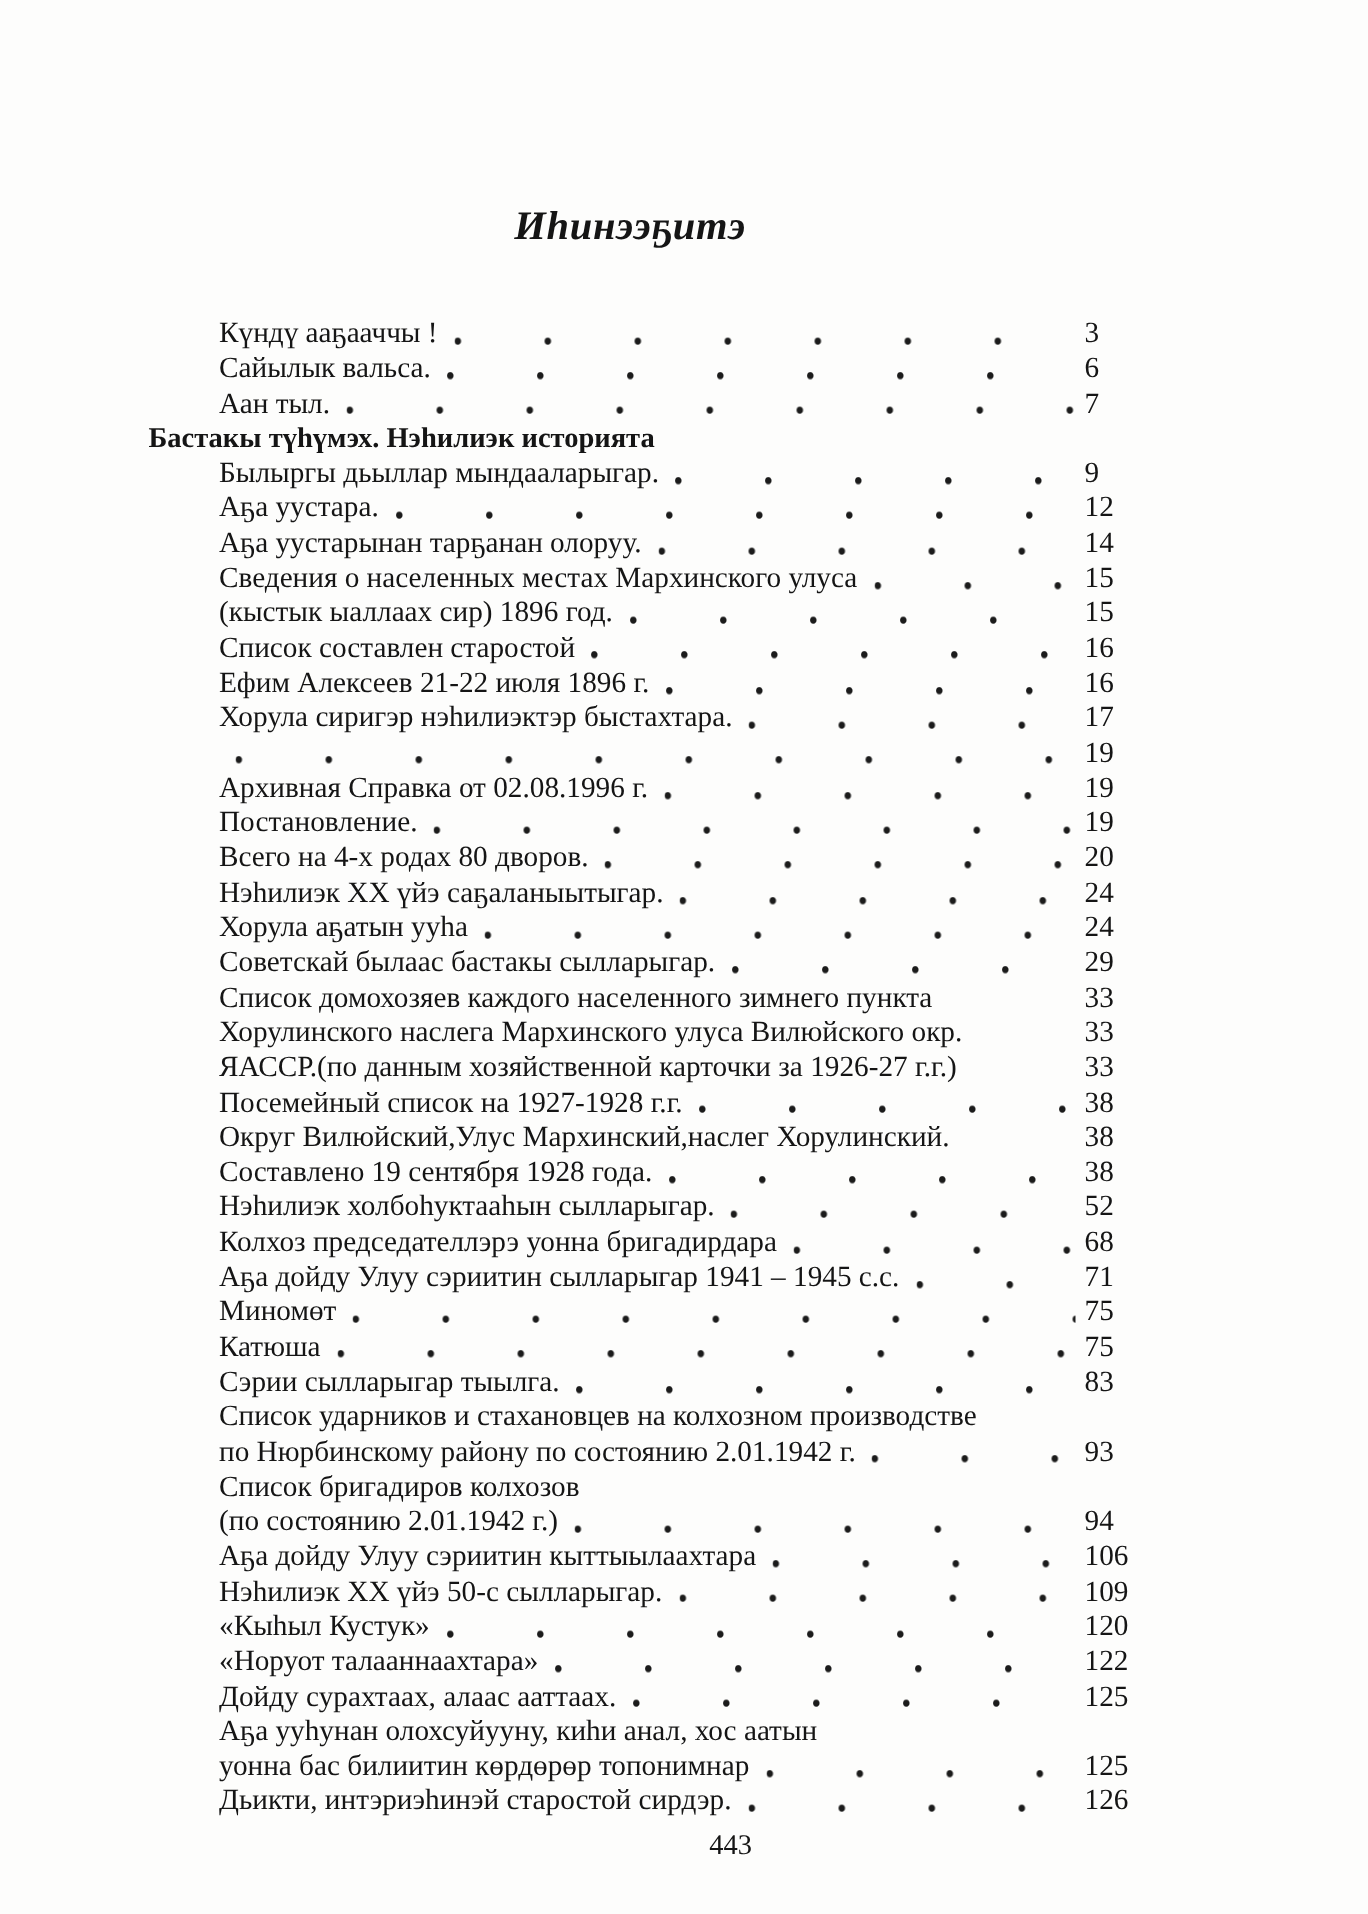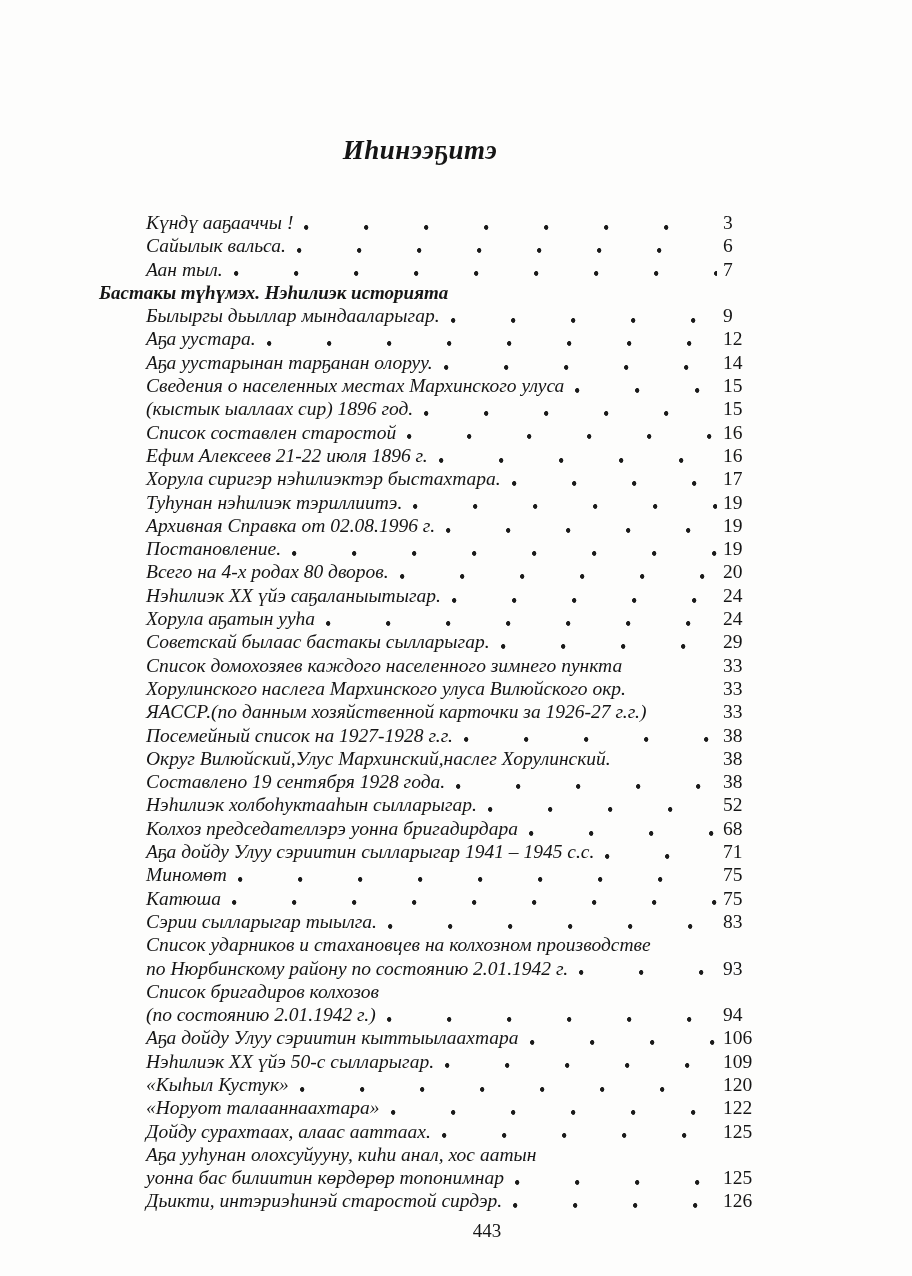--- a/index.html
+++ b/index.html
@@ -43,21 +43,20 @@
     white-space: nowrap;
   }
   .row.section {
     padding-left: 2px;
     font-weight: bold;
     font-size: 19px;
   }
   .t {
     white-space: nowrap;
     flex: 0 0 auto;
-    font-style: italic;
   }
   .dots {
     flex: 1 1 auto;
     min-width: 0;
     align-self: stretch;
     margin-left: 11px;
     margin-right: 6px;
     background-image: radial-gradient(circle at 2.2px 2.2px, #1b1b1b 1.8px, transparent 2.5px);
     background-size: 60px 4.5px;
     background-repeat: repeat-x;
@@ -139,21 +138,20 @@
     <span class="t">Ефим Алексеев 21-22 июля 1896 г.</span>
     <span class="dots"></span>
     <span class="p">16</span>
   </div>
     <div class="row">
     <span class="t">Хорула сиригэр нэһилиэктэр быстахтара.</span>
     <span class="dots"></span>
     <span class="p">17</span>
   </div>
     <div class="row">
-    <span class="t">Туһунан нэһилиэк тэриллиитэ.</span>
     <span class="dots"></span>
     <span class="p">19</span>
   </div>
     <div class="row">
     <span class="t">Архивная Справка от 02.08.1996 г.</span>
     <span class="dots"></span>
     <span class="p">19</span>
   </div>
     <div class="row">
     <span class="t">Постановление.</span>

